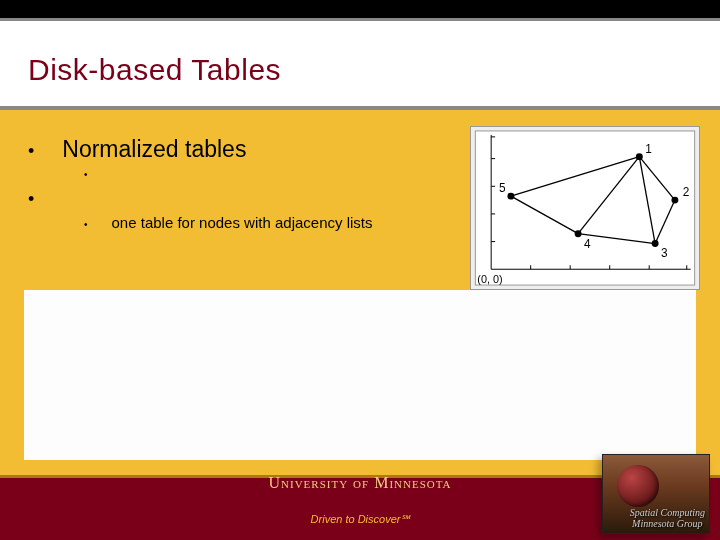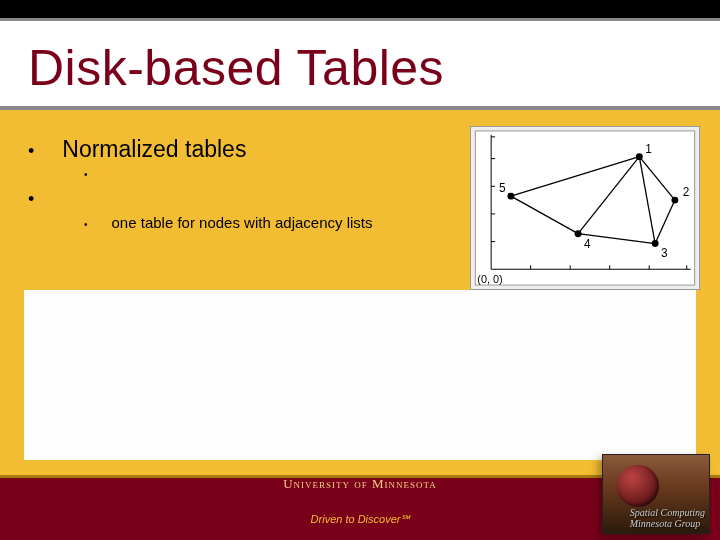--- a/index.html
+++ b/index.html
@@ -13,22 +13,22 @@
     position: absolute; top: 0; left: 0; width: 100%; height: 18px;
     background: #000;
   }
   .title-band {
     position: absolute; top: 18px; left: 0; width: 100%; height: 92px;
     background: #fff;
     border-top: 3px solid #888;
     border-bottom: 4px solid #888;
   }
   .title-text {
-    font-size: 50px; color: #7a0019; font-family: Arial, Helvetica, sans-serif;
-    padding-left: 28px; padding-top: 18px; letter-spacing: 0.5px;
+    font-size: 30px; color: #7a0019; font-family: Arial, Helvetica, sans-serif;
+    padding-left: 28px; padding-top: 32px; letter-spacing: 0.5px;
   }
   .content {
     position: absolute; top: 128px; left: 0; width: 100%;
     padding: 8px 28px 0 28px;
     color: #000;
   }
   ul.lvl1 { list-style: none; }
   ul.lvl1 > li { margin-bottom: 4px; }
   ul.lvl1 > li > .b1row { display: flex; align-items: baseline; gap: 28px; }
   .bullet1 { font-size: 18px; line-height: 1; }
@@ -53,34 +53,34 @@
     background: #7a0019;
   }
   .footer-stripe {
     position: absolute; bottom: 62px; left: 0; width: 100%; height: 3px;
     background: #a97b12;
   }
   .footer-logo {
     position: absolute; bottom: 14px; left: 50%; transform: translateX(-50%);
     text-align: center; color: #f3bd33; font-size: 11px;
   }
-  .footer-logo .line1 { font-family: Georgia, 'Times New Roman', serif; font-variant: small-caps; font-size: 13px; letter-spacing: 1px; color: #f0cf82; }
+  .footer-logo .line1 { font-family: Georgia, 'Times New Roman', serif; font-variant: small-caps; font-size: 16px; letter-spacing: 1px; color: #f0cf82; }
   .footer-logo .line2 { font-style: italic; font-size: 11px; color: #f3bd33; margin-top: 19px; }
   .corner-badge {
     position: absolute; right: 10px; bottom: 6px; width: 108px; height: 80px;
     background: linear-gradient(#8a5a3a, #6b3a1f 40%, #2a1a0a);
     border: 1px solid #222;
     box-shadow: -4px 4px 8px rgba(0,0,0,0.3);
   }
   .corner-badge .globe {
     position: absolute; top: 10px; left: 14px; width: 42px; height: 42px; border-radius: 50%;
     background: radial-gradient(circle at 35% 30%, #b44, #6b1a1a 65%, #2a0a0a);
     box-shadow: inset -2px -2px 4px rgba(0,0,0,0.5);
   }
-  .corner-badge .text { position: absolute; bottom: 4px; right: 4px; text-align: left;
+  .corner-badge .text { position: absolute; bottom: 4px; right: 4px; text-align: center;
     color: #ccc; font-family: 'Times New Roman', serif; font-style: italic; font-size: 10px; line-height: 1.1;
     text-shadow: 1px 1px 2px #000;
   }
 </style>
 </head>
 <body>
 
 <div class="slide">
 
   <div class="top-strip"></div>

